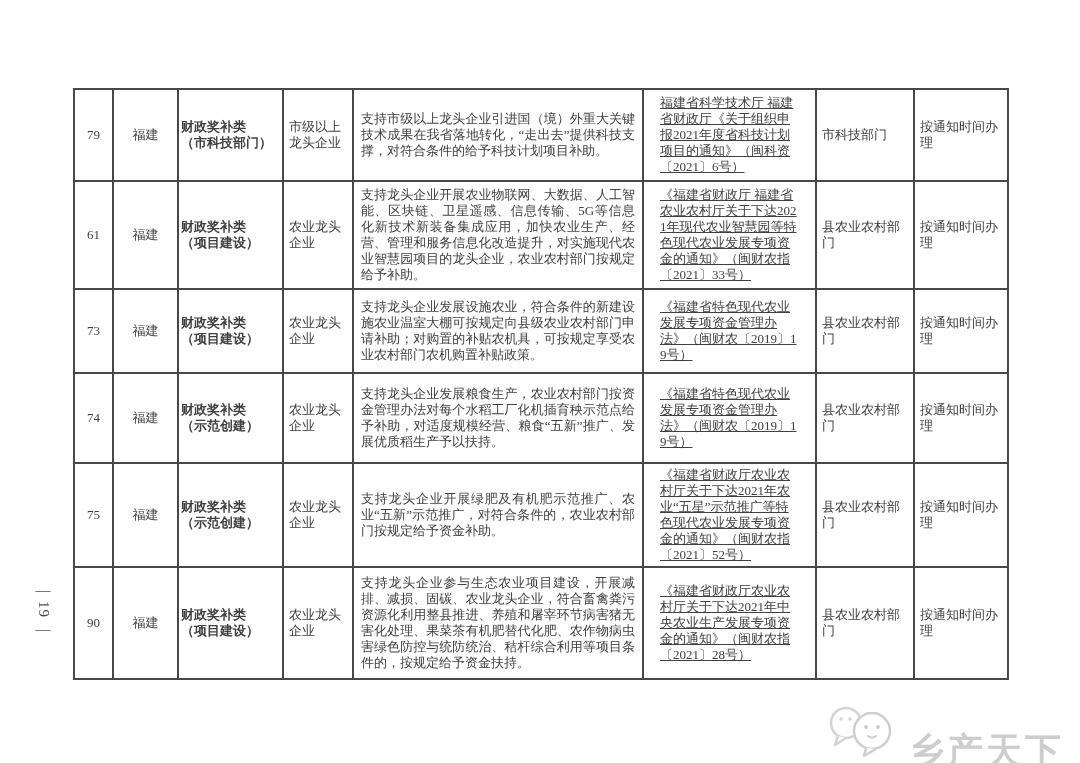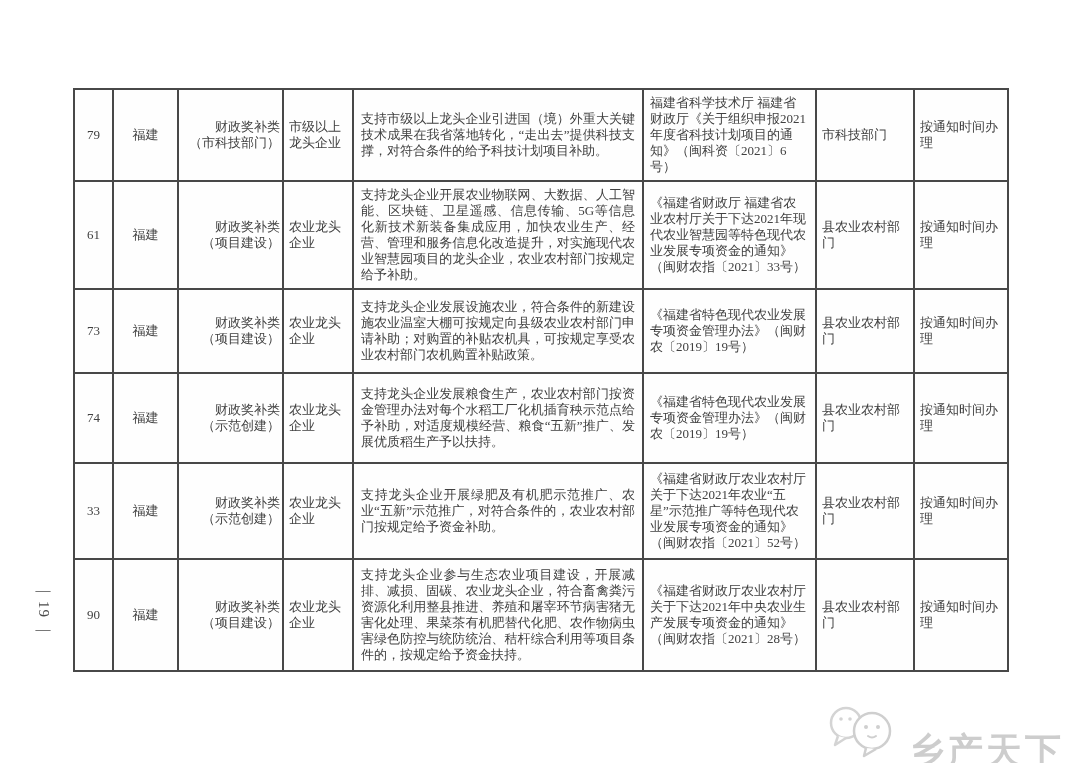--- a/index.html
+++ b/index.html
@@ -14,22 +14,22 @@
     background:#fefefe;
   }
   .doc-table td{
     border:2px solid #484848;
     font-size:13px;line-height:16px;
     padding:2px 5px;vertical-align:middle;
     color:#404040;word-break:break-all;overflow:hidden;
   }
   td.c{text-align:center;padding:2px 2px;}
   td.content-cell{text-align:justify;padding:3px 7px;}
-  td.policy-cell{padding:3px 6px;}
-  .cat-line{text-align:right;white-space:nowrap;}
+  td.policy-cell{padding:3px 16px;text-decoration:underline;}
+  .cat-line{text-align:left;white-space:nowrap;font-weight:bold;}
   .page-num{
     position:absolute;left:32px;top:586px;width:22px;
     display:flex;flex-direction:column;align-items:center;gap:7px;
     font-size:15px;color:#4a4a4a;
   }
   .page-num .digits{transform:rotate(90deg);letter-spacing:1px;}
   .page-num .dash{line-height:8px;}
   .watermark{
     position:absolute;right:16px;top:690px;
     display:flex;align-items:center;gap:10px;
@@ -109,21 +109,21 @@
         <div class="cat-line">财政奖补类</div>
         <div class="cat-line">（示范创建）</div>
       </td>
       <td>农业龙头企业</td>
       <td class="content-cell">支持龙头企业发展粮食生产，农业农村部门按资金管理办法对每个水稻工厂化机插育秧示范点给予补助，对适度规模经营、粮食“五新”推广、发展优质稻生产予以扶持。</td>
       <td class="policy-cell">《福建省特色现代农业发展专项资金管理办法》（闽财农〔2019〕19号）</td>
       <td>县农业农村部门</td>
       <td>按通知时间办理</td>
     </tr>
     <tr style="height:96px">
-      <td class="c">33</td>
+      <td class="c">75</td>
       <td class="c">福建</td>
       <td class="c">
         <div class="cat-line">财政奖补类</div>
         <div class="cat-line">（示范创建）</div>
       </td>
       <td>农业龙头企业</td>
       <td class="content-cell">支持龙头企业开展绿肥及有机肥示范推广、农业“五新”示范推广，对符合条件的，农业农村部门按规定给予资金补助。</td>
       <td class="policy-cell">《福建省财政厅农业农村厅关于下达2021年农业“五星”示范推广等特色现代农业发展专项资金的通知》（闽财农指〔2021〕52号）</td>
       <td>县农业农村部门</td>
       <td>按通知时间办理</td>

